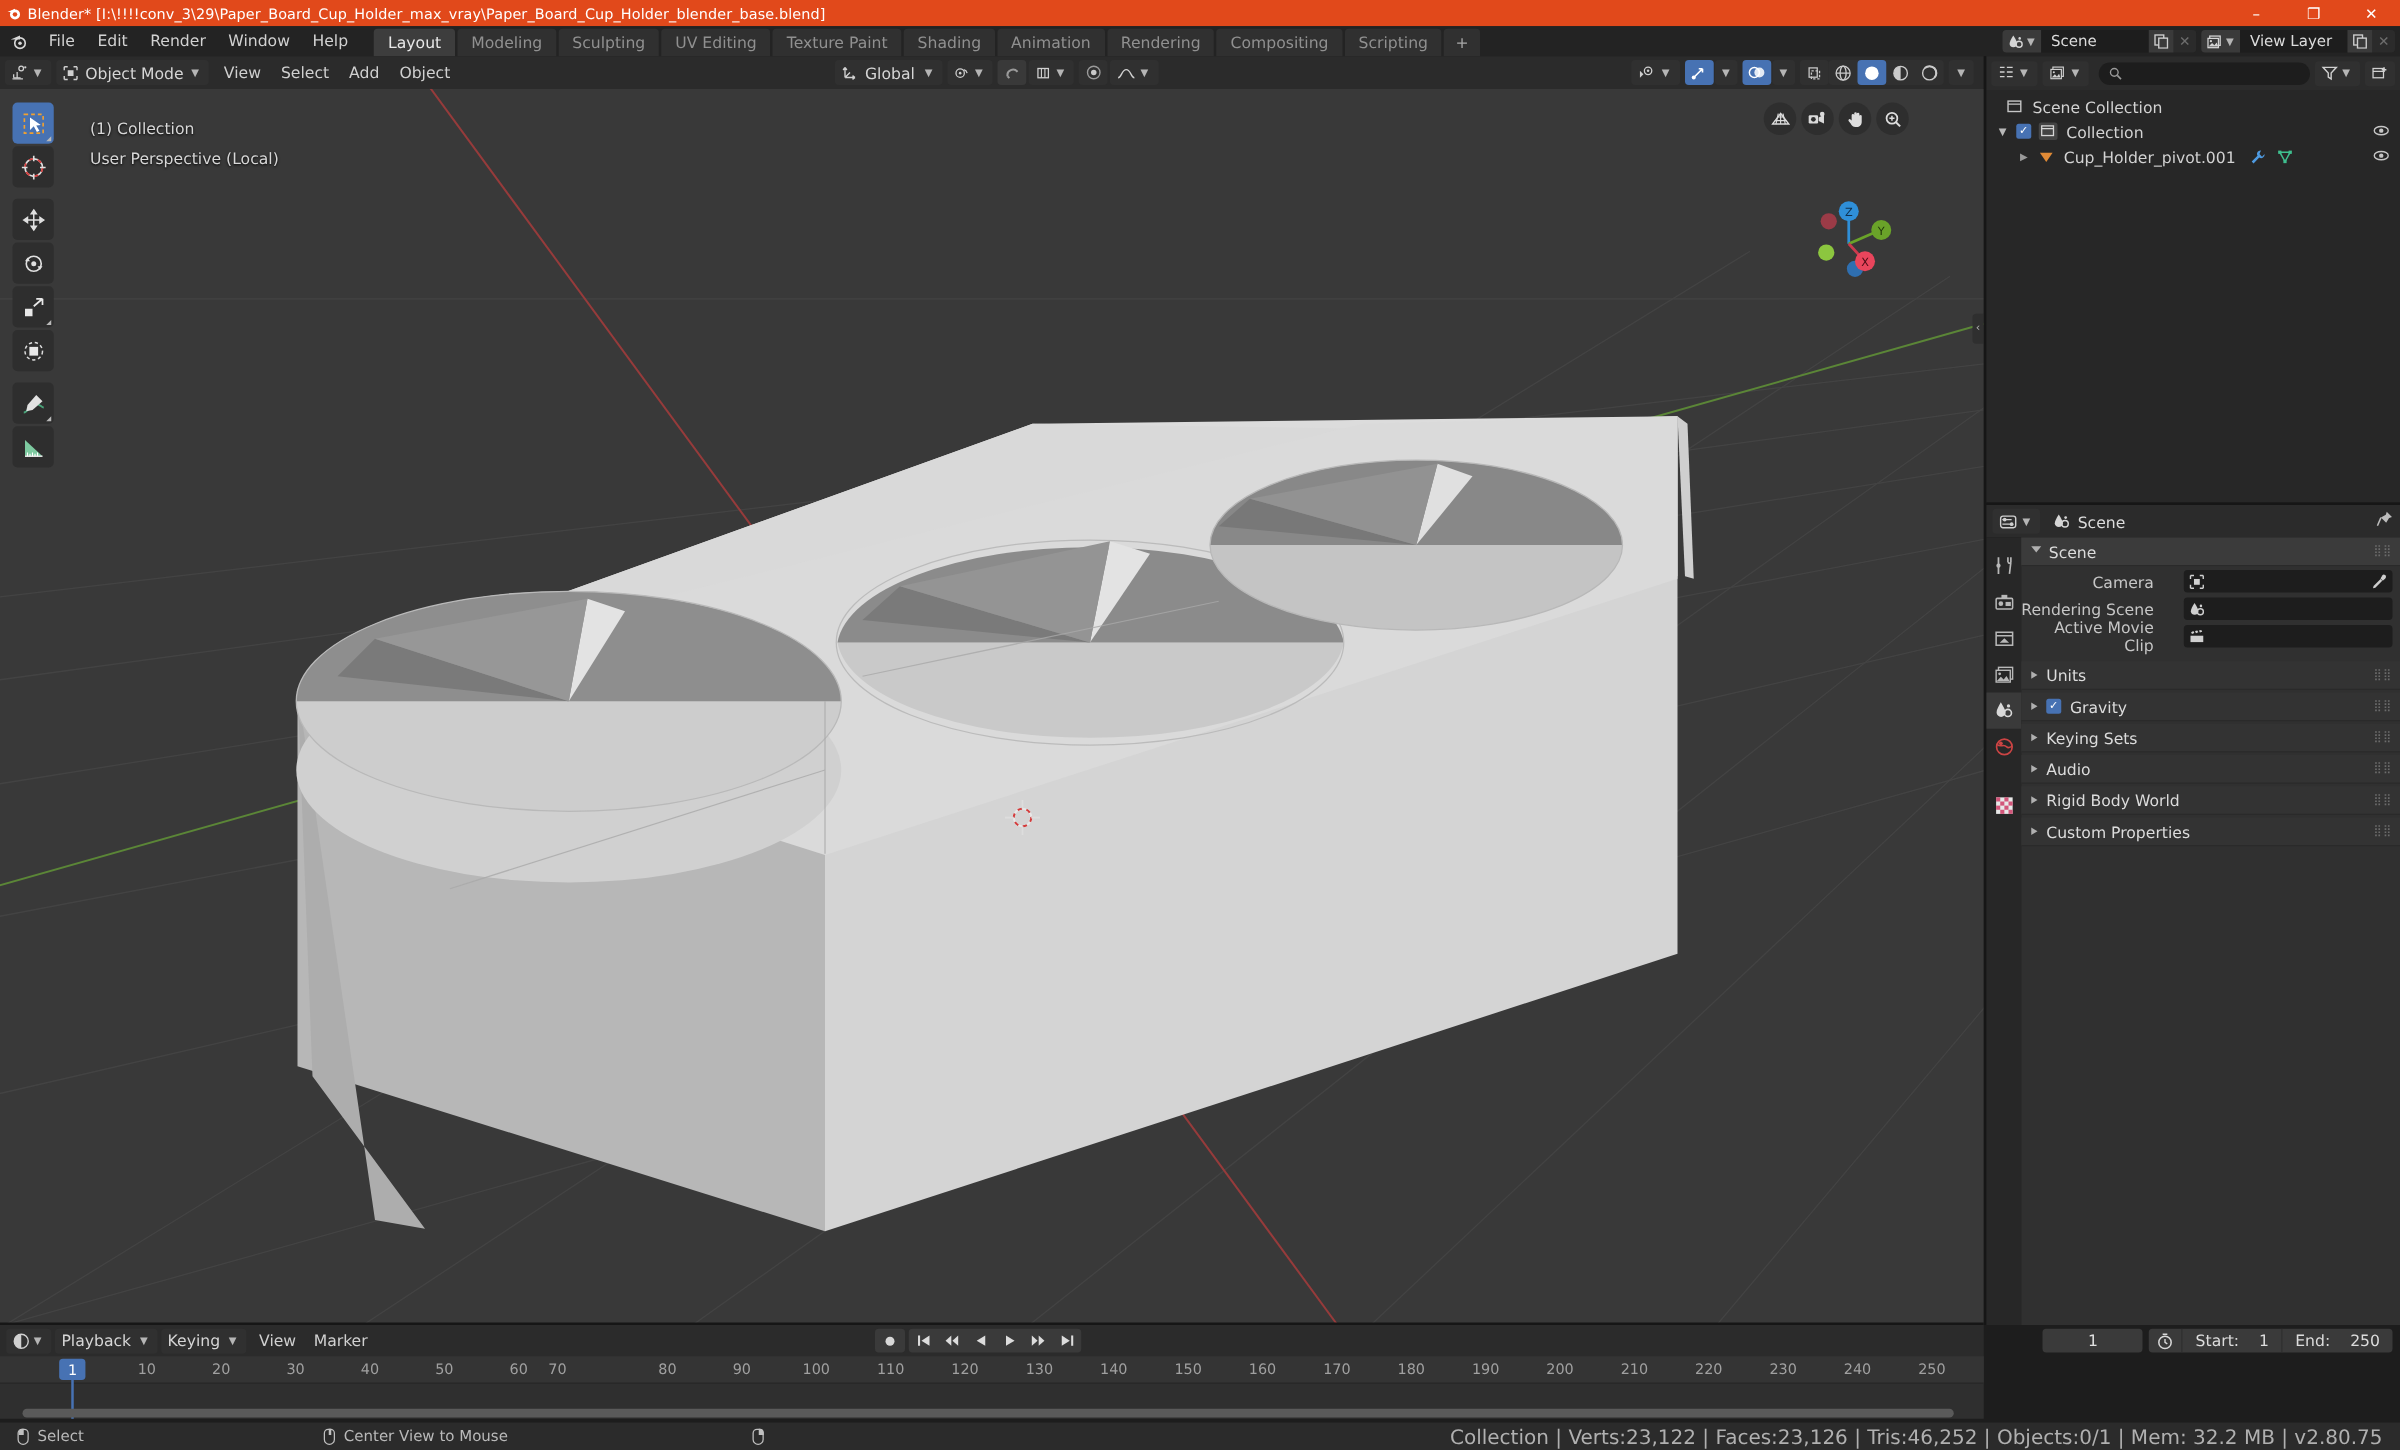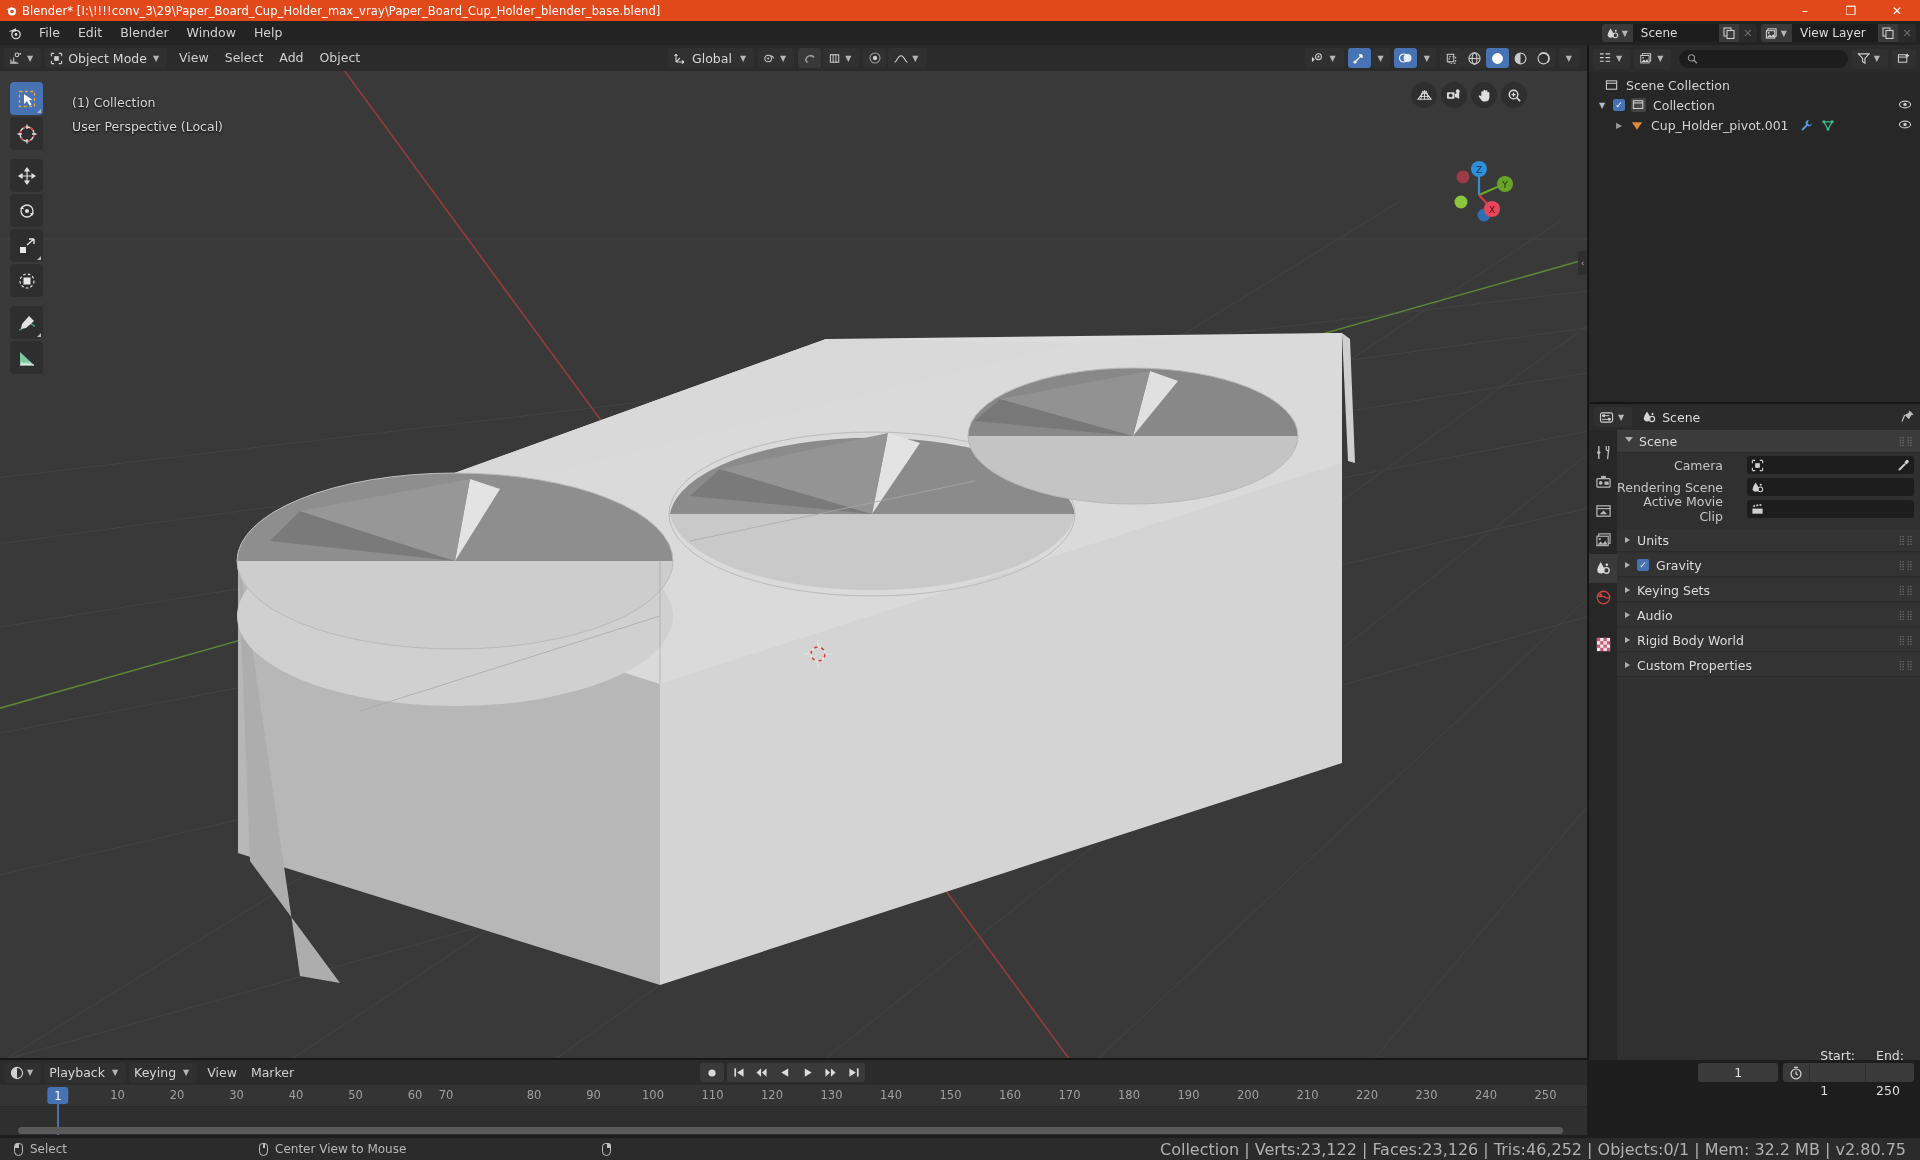--- a/index.html
+++ b/index.html
@@ -128,21 +128,21 @@
     align-items:center; justify-content:center; padding:0 7px; transform:translateX(-50%);}
   #playhead-line{ position:absolute; top:19px; width:2px; height:31px; background:#4772b3;}
   .tl-btn{ padding:0 7px; height:20px; line-height:20px; font-size:12.5px; color:#d0d0d0;}
   .tl-dd{ display:flex; align-items:center; height:20px; background:#303030;
     border-radius:3px; padding:0 5px; margin-right:3px; font-size:12.5px; color:#d6d6d6;}
   .tl-right{ position:absolute; right:6px; top:1060px; height:25px; display:flex; align-items:center;}
   .tl-num{ background:#3a3a3a; height:19px; line-height:19px; border-radius:3px;
     min-width:80px; text-align:center; font-size:12.5px; color:#e0e0e0; margin-right:5px;}
   .tl-range{ display:flex; align-items:center; background:#3a3a3a; border-radius:3px; height:19px;}
   .tl-range .seg{ padding:0 10px; font-size:12.5px; color:#dcdcdc; line-height:19px;
-    display:flex; gap:16px;flex-direction:column;}
+    display:flex; gap:16px;}
   .tl-range .divider{ width:1px; height:19px; background:#2f2f2f;}
   #tl-scroll{ position:absolute; left:0; top:1126px; width:1587px; height:9px; }
   #tl-scroll .bar{ position:absolute; left:18px; top:1px; width:1545px; height:7px;
     background:#5a5a5a; border-radius:4px;}
 
   
   #statusbar{ position:absolute; left:0; top:1138px; width:1920px; height:22px;
     background:#2b2b2b; display:flex; align-items:center; font-size:12px; color:#b9b9b9;}
   .sb-item{ display:flex; align-items:center; gap:7px; margin-left:14px;}
   .sb-right{ position:absolute; right:14px; font-size:16px; color:#b0b0b0;}
@@ -180,23 +180,36 @@
 <div id="topbar">
   <div class="blender-logo">
     <svg width="16" height="16" viewBox="0 0 16 16">
         <circle cx="9" cy="9.5" r="4.2" fill="none" stroke="#d8d8d8" stroke-width="1.3"></circle>
         <circle cx="9" cy="9.5" r="1.4" fill="#d8d8d8"></circle>
         <path d="M1.5 6.5 L9 3.3 L9 6.5 Z" fill="#d8d8d8"></path>
       </svg>
   </div>
   <div class="menu">File</div>
   <div class="menu">Edit</div>
-  <div class="menu">Blender</div>
+  <div class="menu">Render</div>
   <div class="menu">Window</div>
   <div class="menu">Help</div>
+  <div class="tabs">
+    <div class="tab active">Layout</div>
+    <div class="tab">Modeling</div>
+    <div class="tab">Sculpting</div>
+    <div class="tab">UV Editing</div>
+    <div class="tab">Texture Paint</div>
+    <div class="tab">Shading</div>
+    <div class="tab">Animation</div>
+    <div class="tab">Rendering</div>
+    <div class="tab">Compositing</div>
+    <div class="tab">Scripting</div>
+    <div class="tab plus">+</div>
+  </div>
 </div>
 
 <div class="topbar-right">
   <div class="tb-field">
     <div class="tb-icbtn">
       <svg width="13" height="13" viewBox="0 0 14 14">
           <path d="M5 1.5 C3 4.5 1.8 7 1.8 8.8 A3.3 3.3 0 0 0 8.3 8.8 C8.3 7 7 4.5 5 1.5Z" fill="#d5d5d5"></path>
           <circle cx="10" cy="9" r="2.6" fill="none" stroke="#d5d5d5" stroke-width="1.2"></circle>
           <circle cx="10.5" cy="4" r="1.1" fill="#d5d5d5"></circle>
         </svg>

